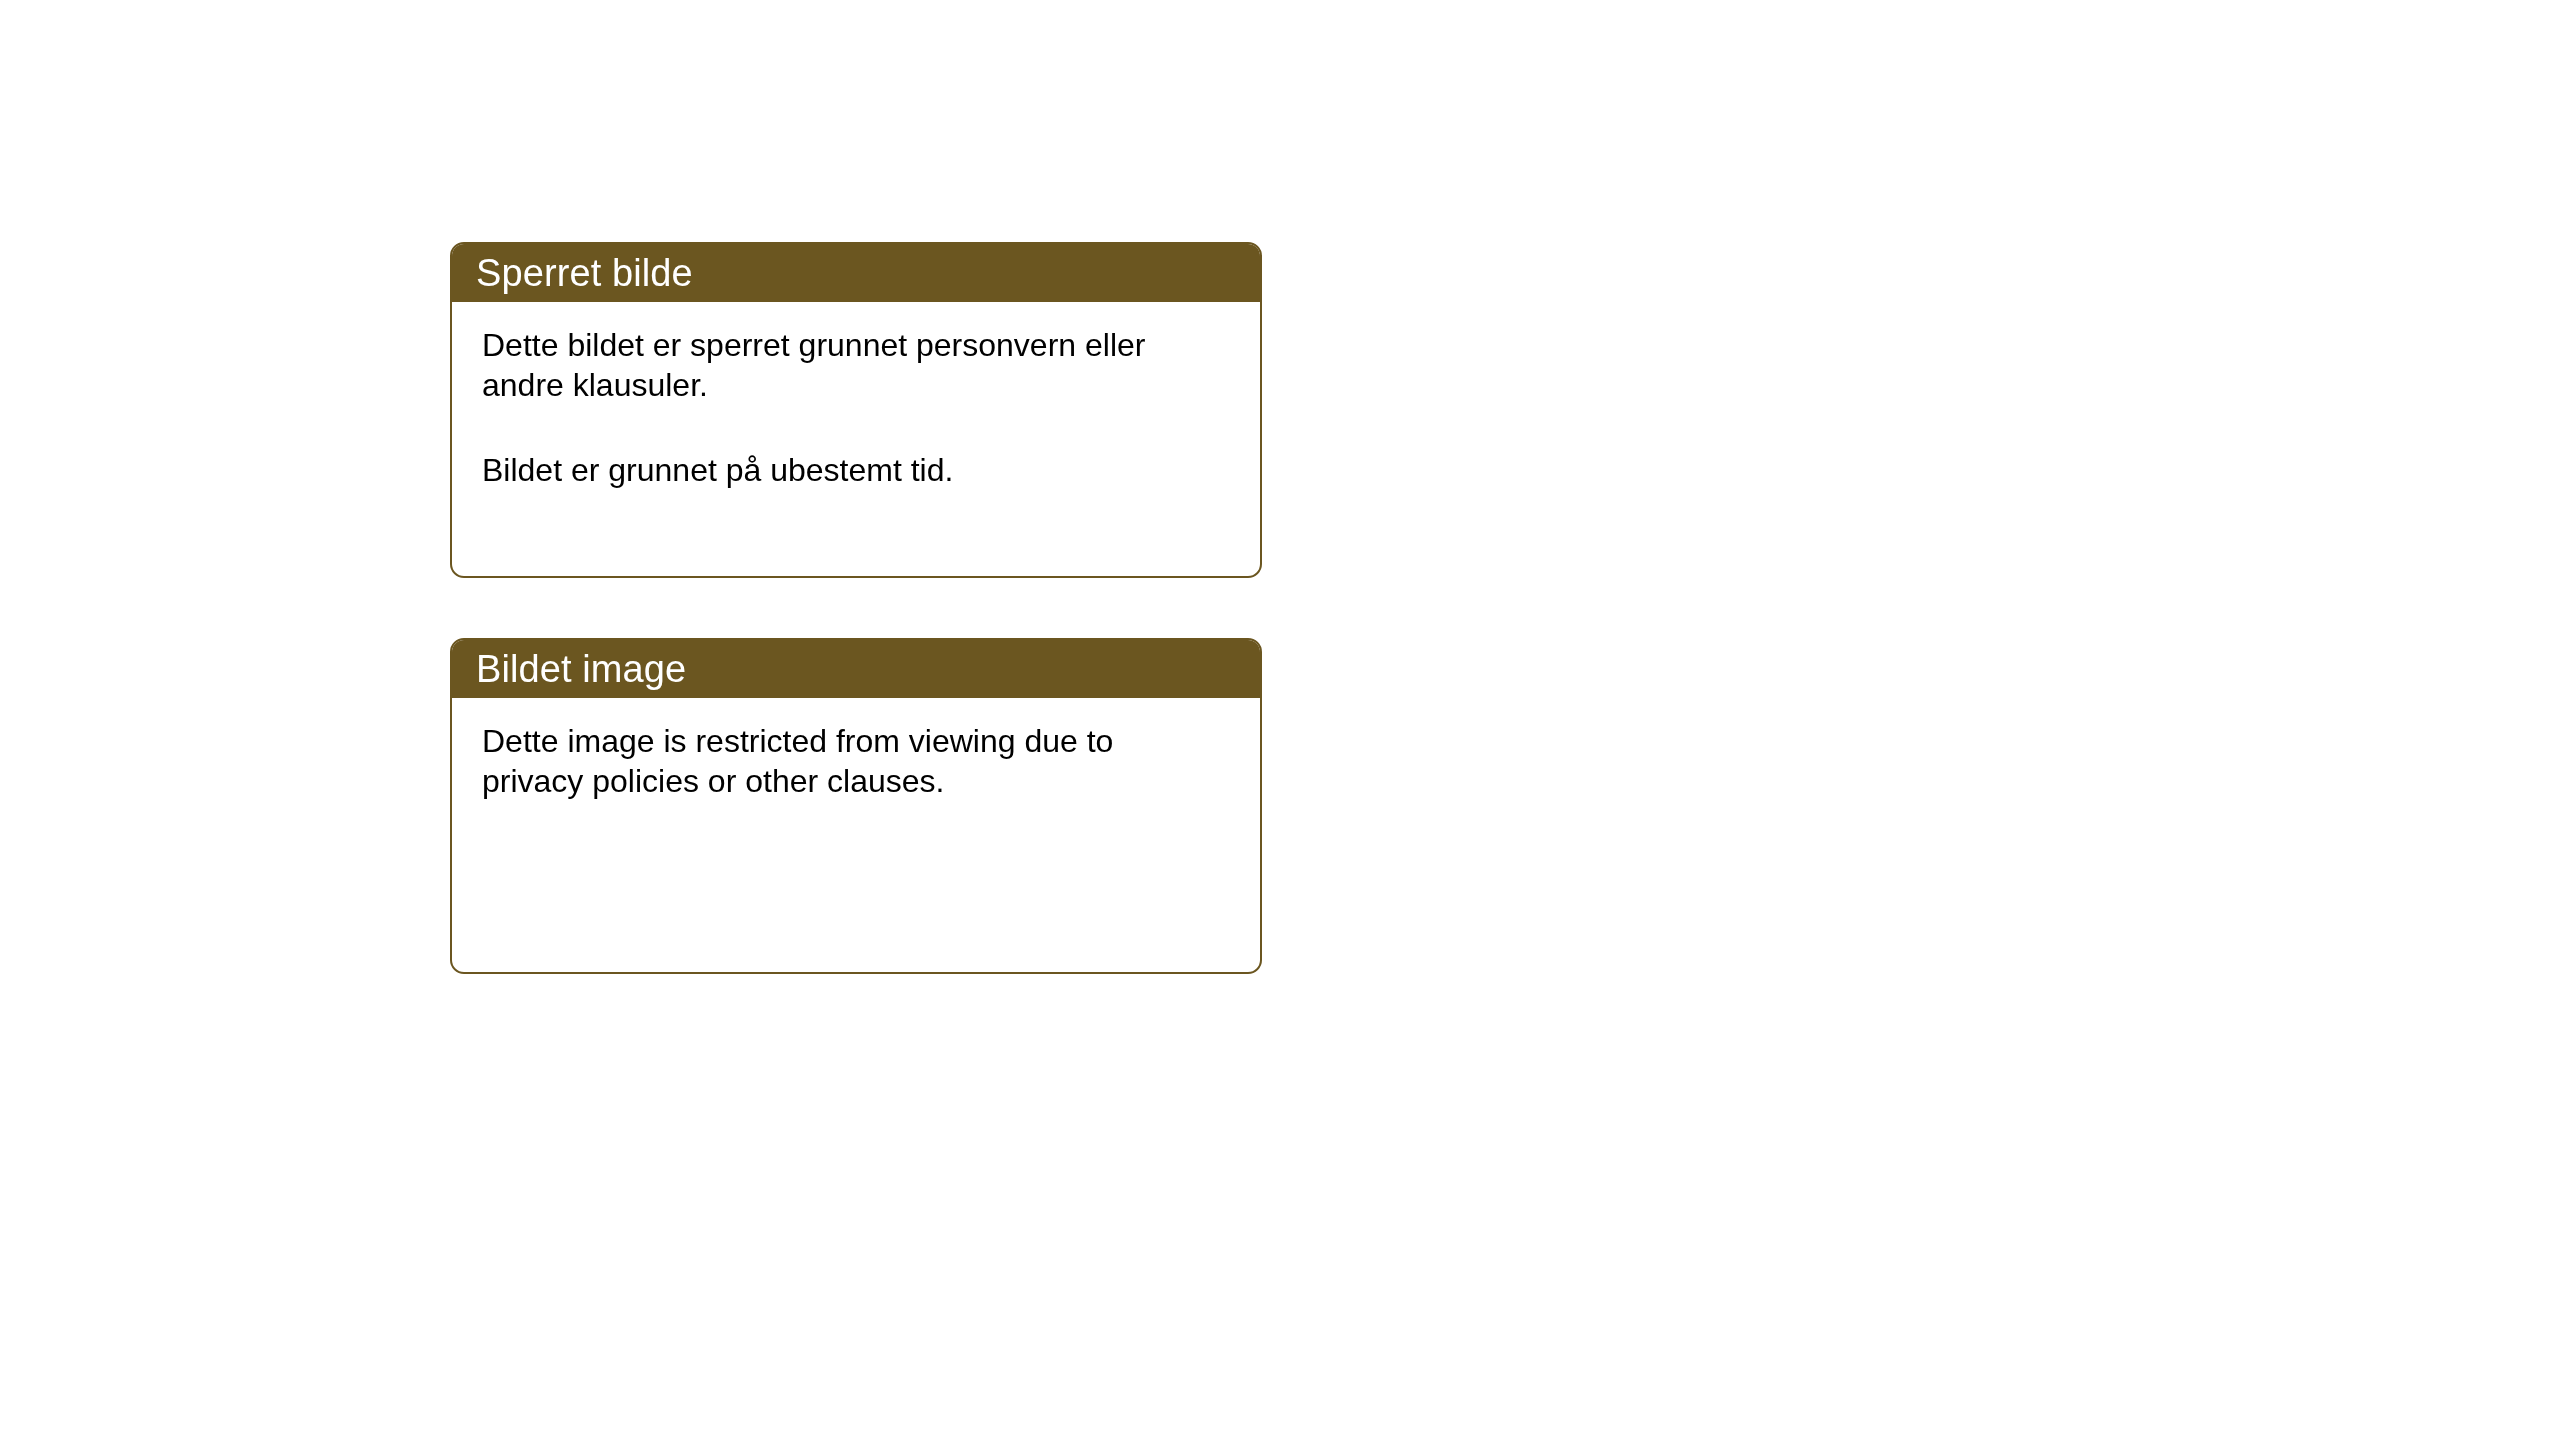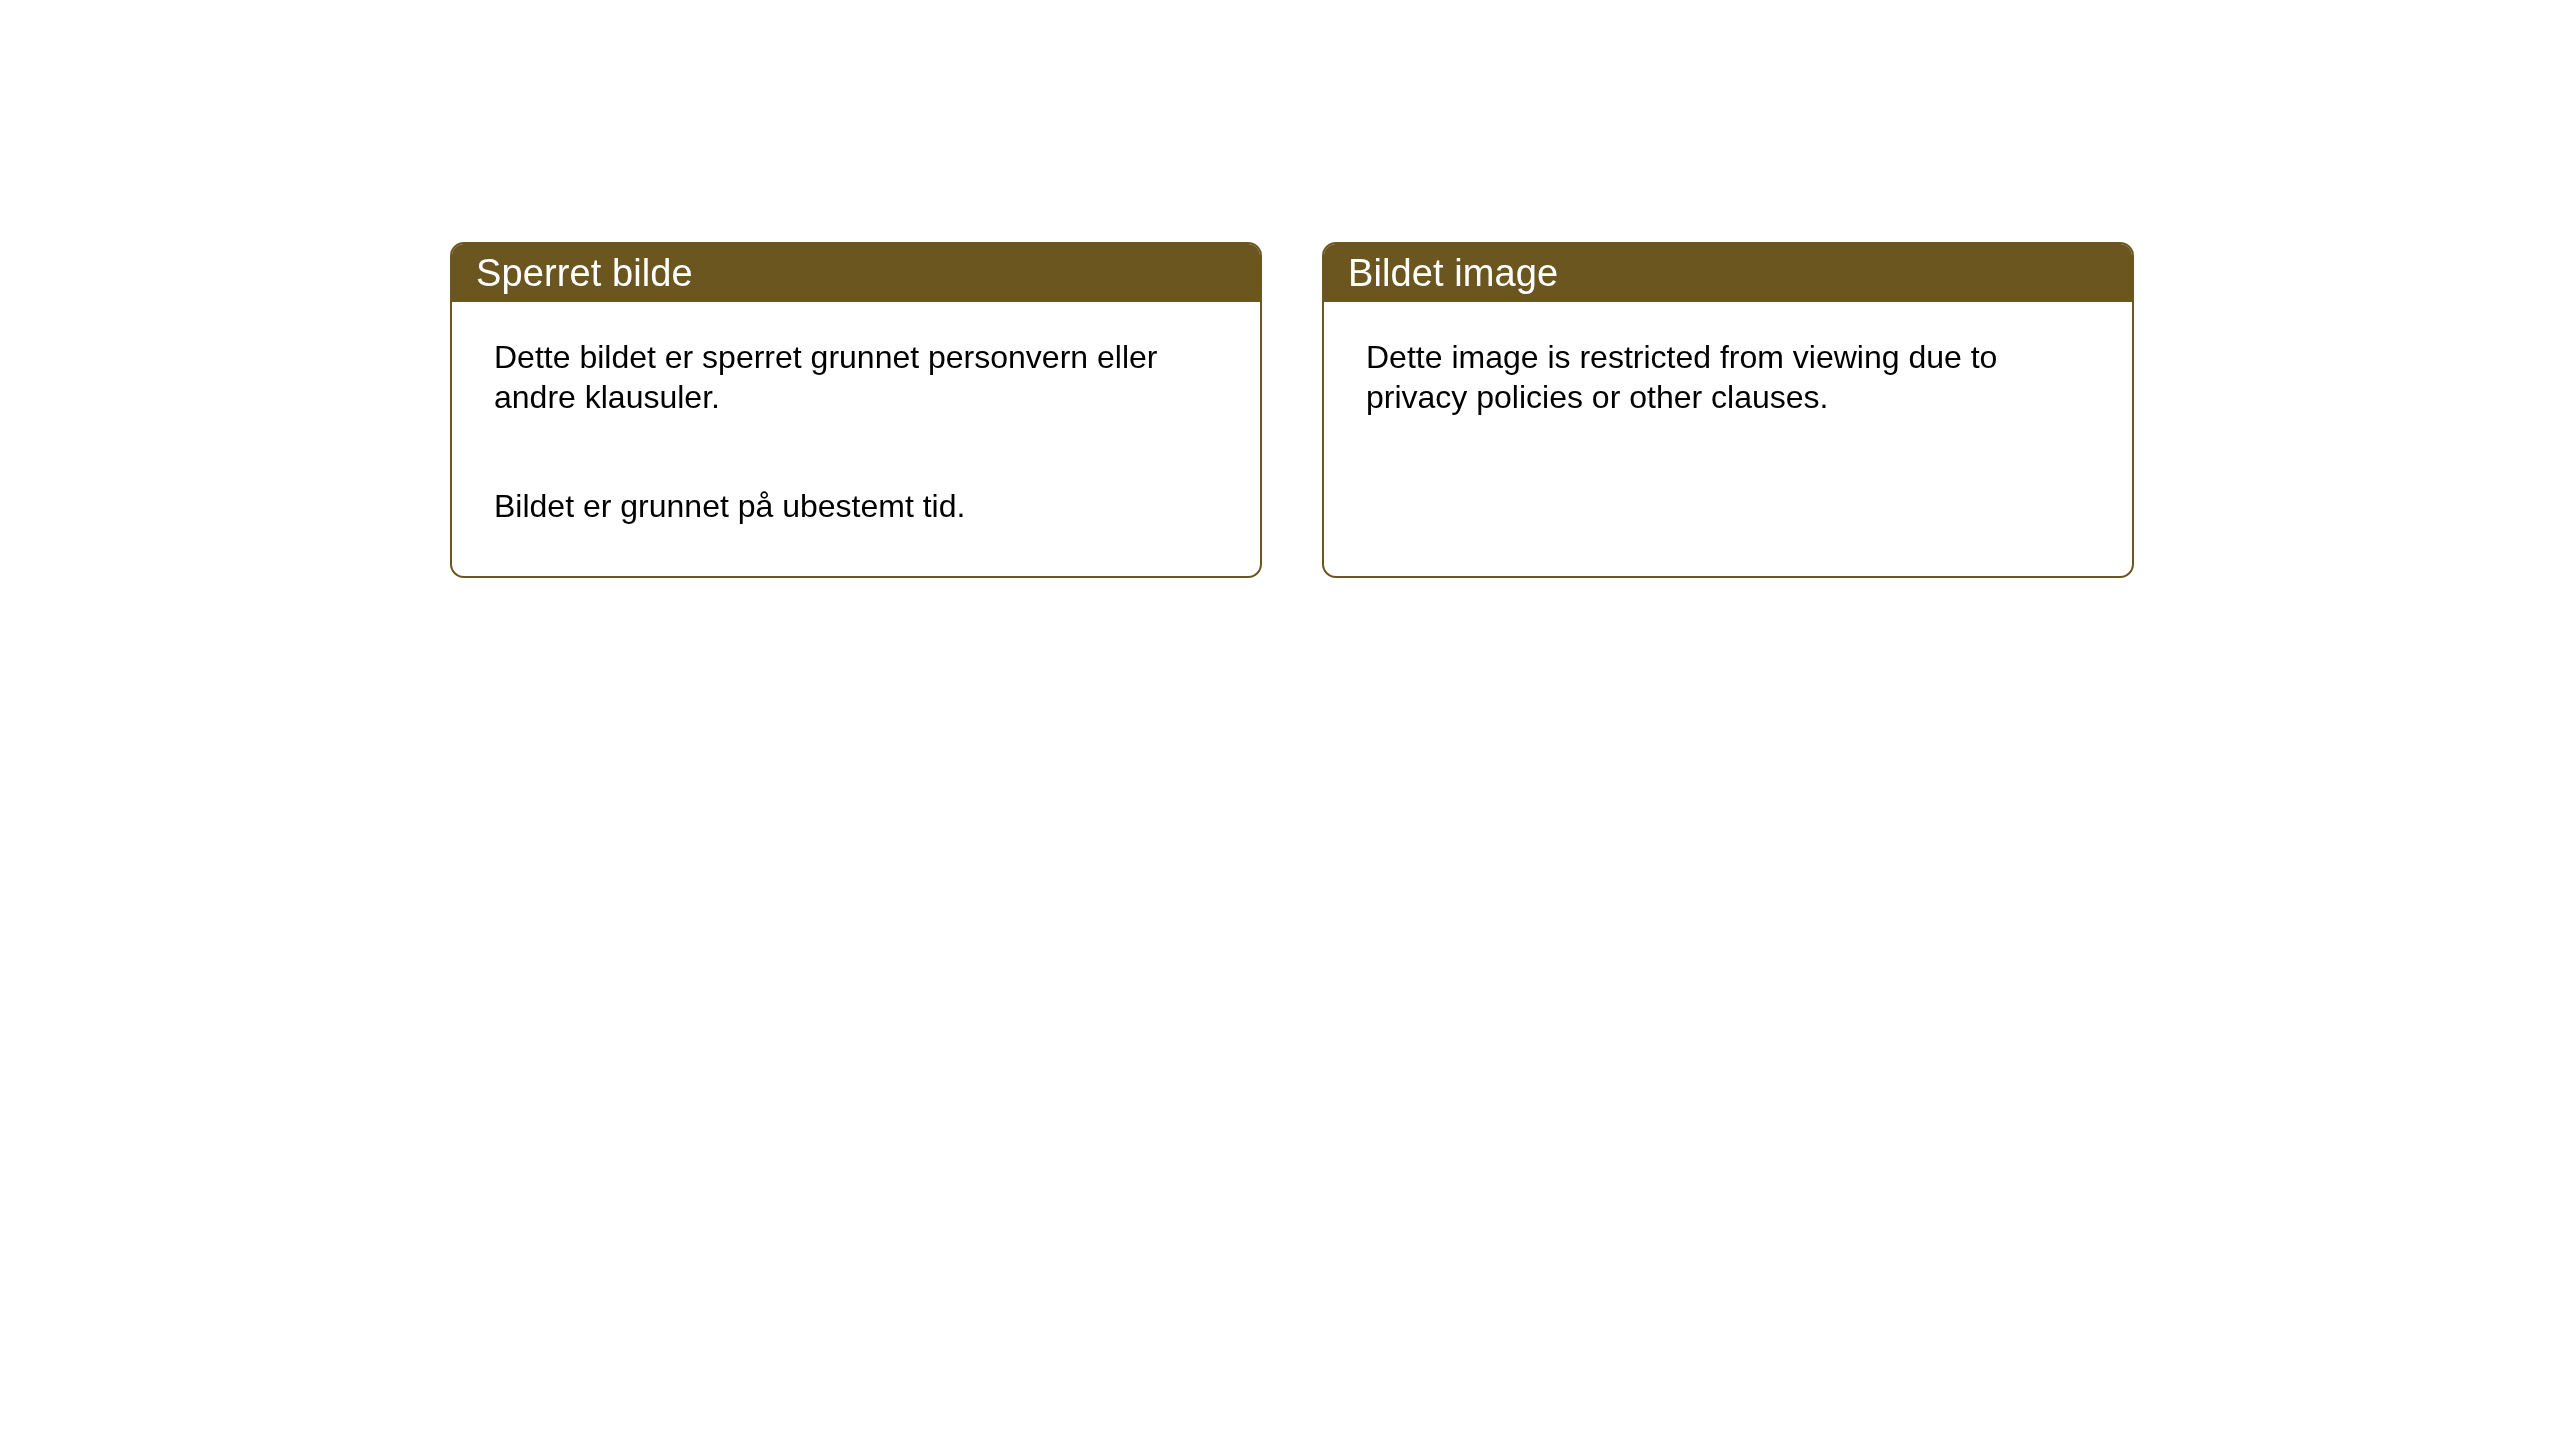--- a/index.html
+++ b/index.html
@@ -19,21 +19,21 @@
     position: relative;
     width: 2560px;
     height: 1440px;
   }
 
   .cards-row {
     position: absolute;
     left: 450px;
     top: 242px;
     display: flex;
-    flex-direction: row;
+    flex-direction: column;
     align-items: flex-start;
     gap: 60px;
   }
 
   .notice-card {
     box-sizing: border-box;
     background: #ffffff;
     border: 2px solid #6b5620;
     border-radius: 14px;
     overflow: hidden;
@@ -67,21 +67,21 @@
     flex: 1 1 auto;
     padding: 20px 24px 0 26px;
     display: block;
   }
 
   .card-paragraph {
     color: #000000;
     font-size: 32px;
     font-weight: 400;
     line-height: 1.24;
-    margin: 16px;
+    margin: 4px;
     max-width: 720px;
   }
 
   .paragraph-spacer {
     height: 38px;
   }
 </style>
 </head>
 <body>
 

